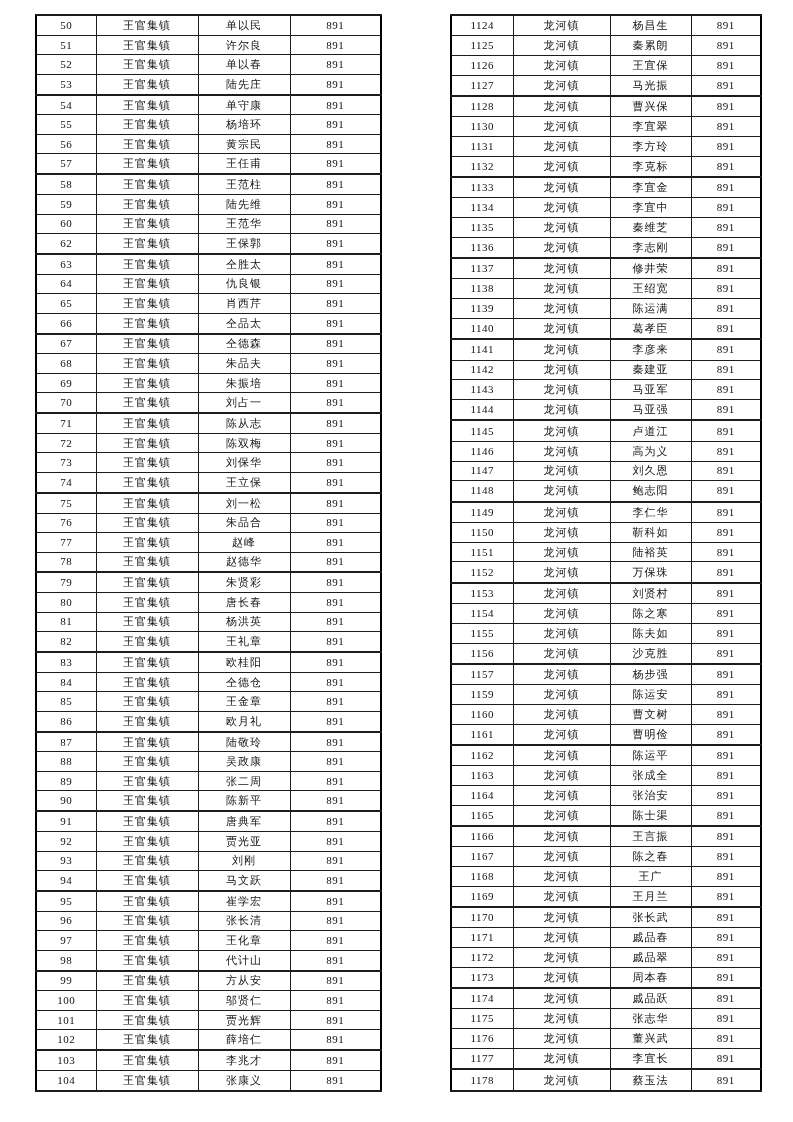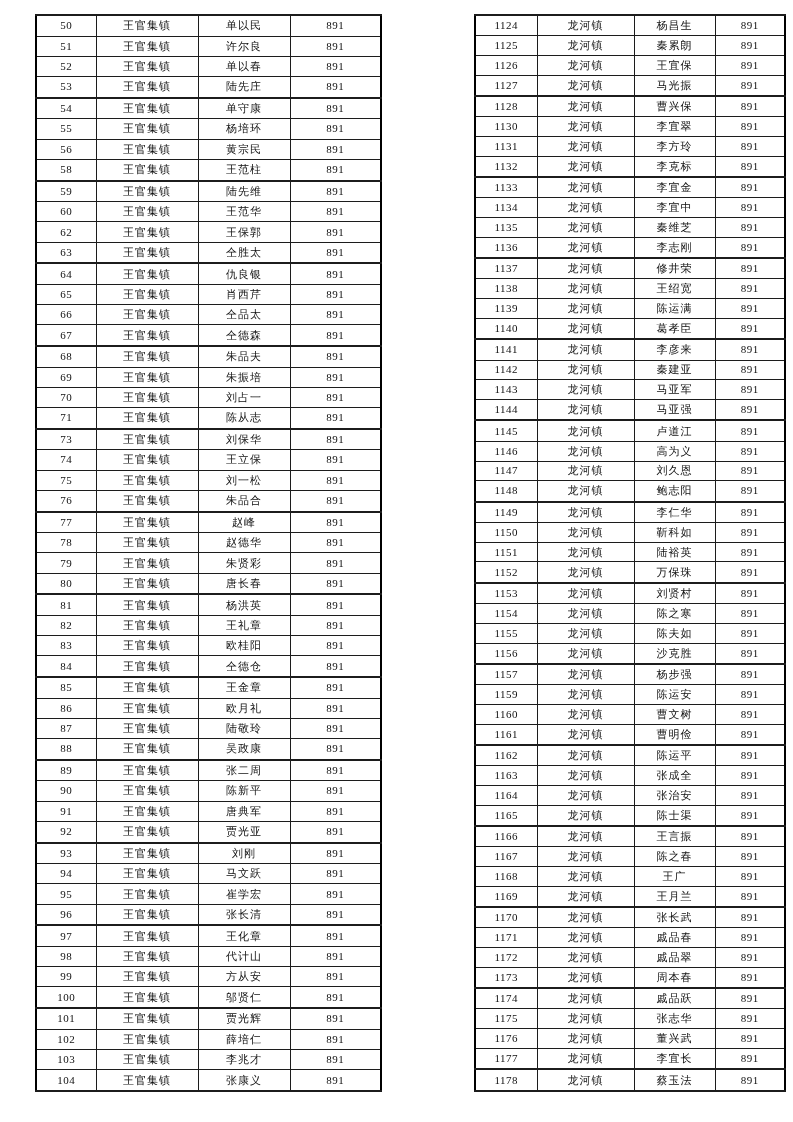--- a/index.html
+++ b/index.html
@@ -23,21 +23,21 @@
     text-decoration: underline;
   }
   table.roster {
     position: absolute;
     top: 14px;
     border-collapse: collapse;
     table-layout: fixed;
     height: 1078px;
   }
   table.roster-left  { left: 35px;  width: 345px; }
-  table.roster-right { left: 450px; width: 310px; margin-left: 24px; }
+  table.roster-right { left: 450px; width: 310px; }
 
   table.roster-left  col.c-no     { width: 60px; }
   table.roster-left  col.c-town   { width: 102px; }
   table.roster-left  col.c-person { width: 92px; }
   table.roster-left  col.c-amt    { width: 91px; }
 
   table.roster-right col.c-no     { width: 62px; }
   table.roster-right col.c-town   { width: 97px; }
   table.roster-right col.c-person { width: 81px; }
   table.roster-right col.c-amt    { width: 70px; }
@@ -115,20 +115,26 @@
           <td class="cell-person">杨培环</td>
           <td class="cell-amt">891</td>
         </tr>
         <tr>
           <td class="cell-no">56</td>
           <td class="cell-town">王官集镇</td>
           <td class="cell-person">黄宗民</td>
           <td class="cell-amt">891</td>
         </tr>
         <tr>
+          <td class="cell-no">57</td>
+          <td class="cell-town">王官集镇</td>
+          <td class="cell-person">王任甫</td>
+          <td class="cell-amt">891</td>
+        </tr>
+        <tr>
           <td class="cell-no">58</td>
           <td class="cell-town">王官集镇</td>
           <td class="cell-person">王范柱</td>
           <td class="cell-amt">891</td>
         </tr>
         <tr>
           <td class="cell-no">59</td>
           <td class="cell-town">王官集镇</td>
           <td class="cell-person">陆先维</td>
           <td class="cell-amt">891</td>
@@ -190,20 +196,26 @@
         <tr>
           <td class="cell-no">70</td>
           <td class="cell-town">王官集镇</td>
           <td class="cell-person">刘占一</td>
           <td class="cell-amt">891</td>
         </tr>
         <tr>
           <td class="cell-no">71</td>
           <td class="cell-town">王官集镇</td>
           <td class="cell-person">陈从志</td>
+          <td class="cell-amt">891</td>
+        </tr>
+        <tr>
+          <td class="cell-no">72</td>
+          <td class="cell-town">王官集镇</td>
+          <td class="cell-person">陈双梅</td>
           <td class="cell-amt">891</td>
         </tr>
         <tr>
           <td class="cell-no">73</td>
           <td class="cell-town">王官集镇</td>
           <td class="cell-person">刘保华</td>
           <td class="cell-amt">891</td>
         </tr>
         <tr>
           <td class="cell-no">74</td>

